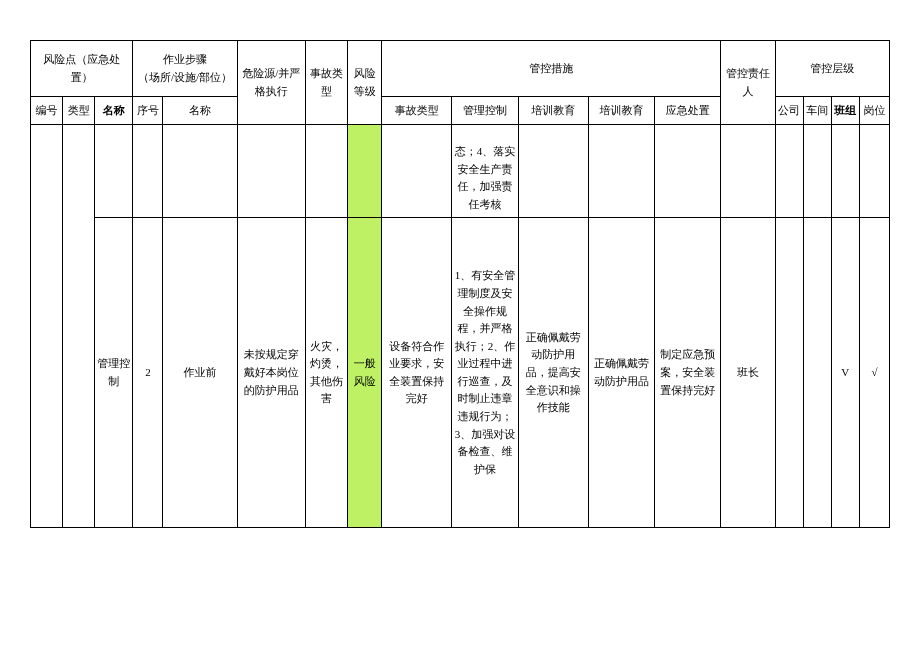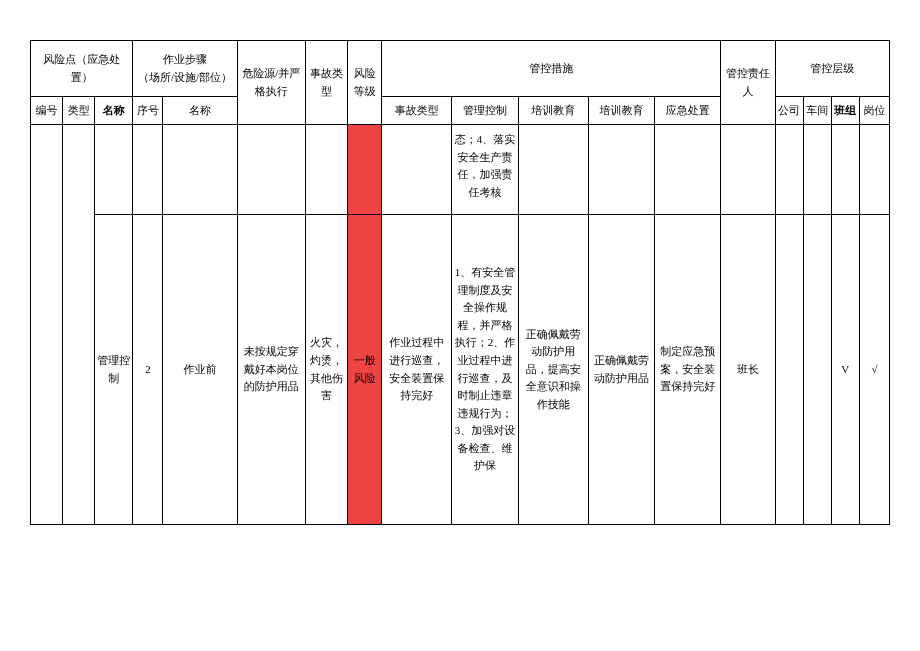--- a/index.html
+++ b/index.html
@@ -26,31 +26,31 @@
       vertical-align: middle;
       padding: 4px 2px;
       word-wrap: break-word;
       font-weight: normal;
       line-height: 1.6;
     }
     .bold {
       font-weight: bold;
     }
     .highlight {
-      background: #ef4444;
+      background: #bef264;
     }
     .row-tophead td, .row-tophead th {
       height: 56px;
     }
     .row-subhead td, .row-subhead th {
       height: 28px;
     }
     .row-partial td, .row-partial th {
       vertical-align: top;
-      padding-top: 6px;
+      padding-top: 18px;
     }
     .row-main { }
   </style>
 </head>
 <body>
 
 <table>
   <colgroup>
     <col style="width:32px">
     <col style="width:32px">
@@ -123,21 +123,21 @@
     <td></td>
   </tr>
 
   <tr class="row-main">
     <td style="height:310px">管理控制</td>
     <td>2</td>
     <td>作业前</td>
     <td>未按规定穿戴好本岗位的防护用品</td>
     <td>火灾，灼烫，其他伤害</td>
     <td class="highlight">一般风险</td>
-    <td>作业过程中进行巡查，安全装置保持完好</td>
+    <td>设备符合作业要求，安全装置保持完好</td>
     <td>1、有安全管理制度及安全操作规程，并严格执行；2、作业过程中进行巡查，及时制止违章违规行为；3、加强对设备检查、维护保</td>
     <td>正确佩戴劳动防护用品，提高安全意识和操作技能</td>
     <td>正确佩戴劳动防护用品</td>
     <td>制定应急预案，安全装置保持完好</td>
     <td>班长</td>
     <td></td>
     <td></td>
     <td>V</td>
     <td>√</td>
   </tr>

